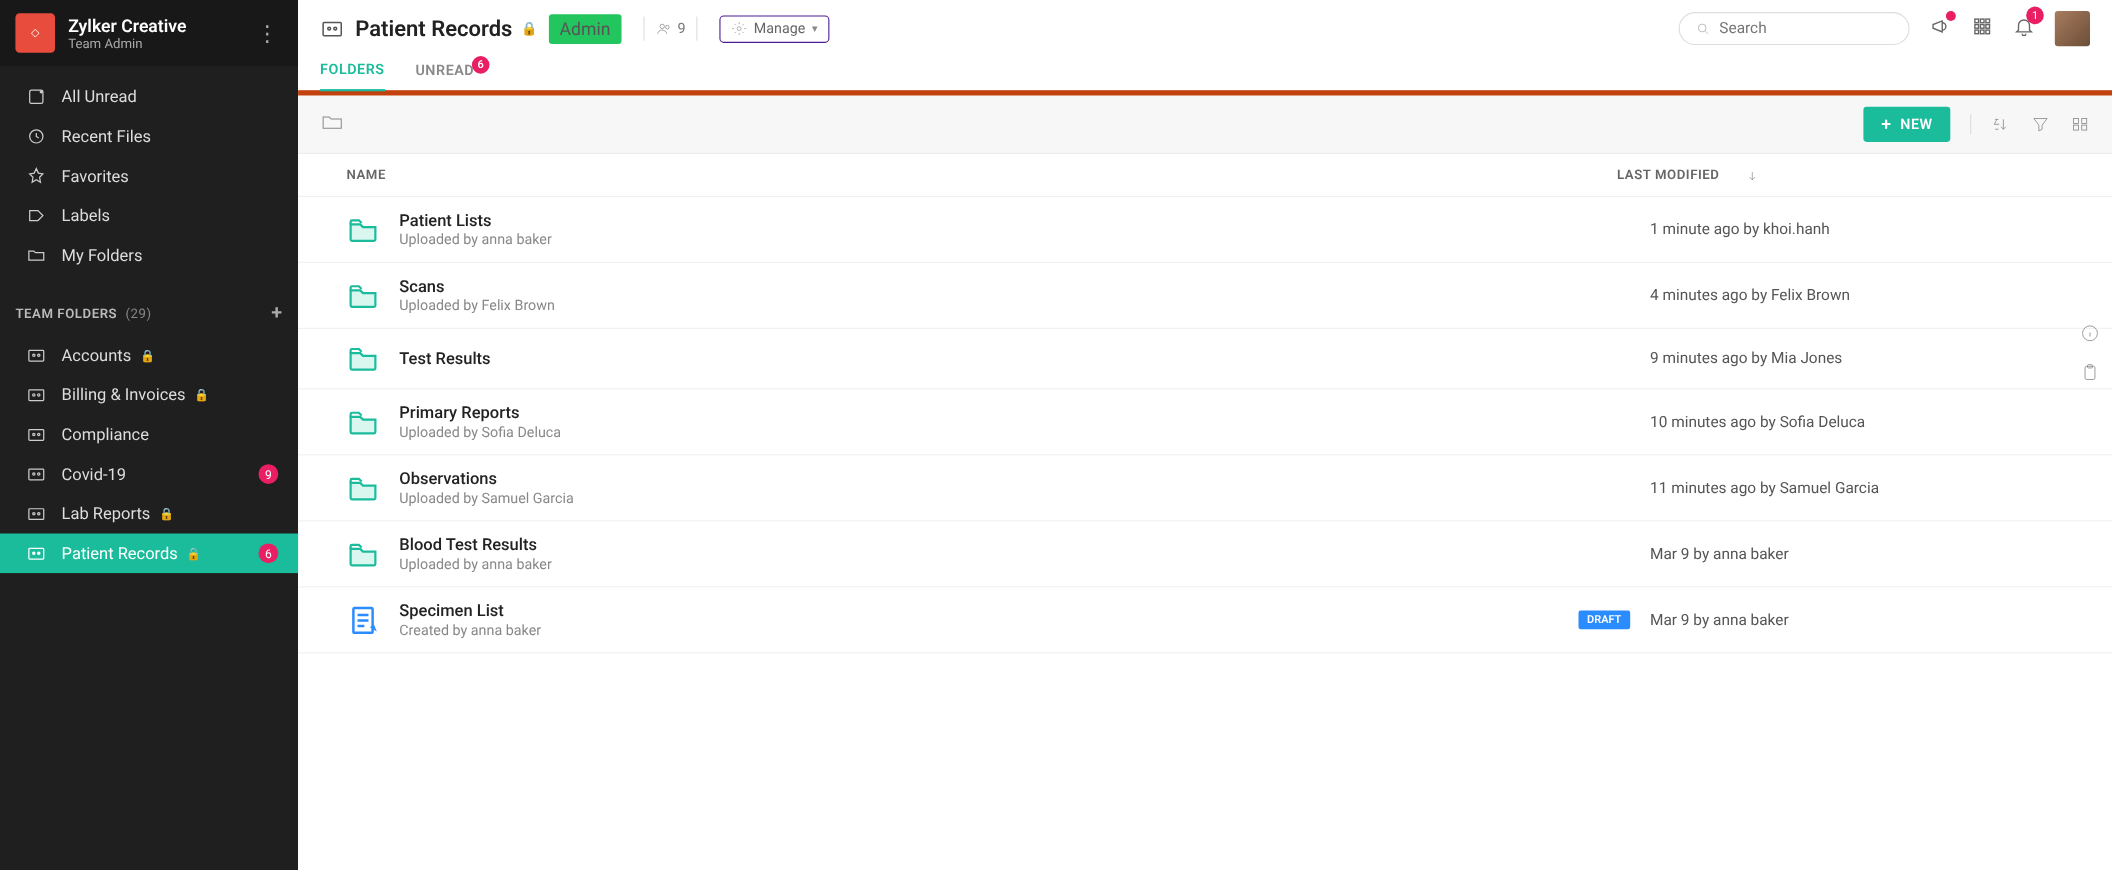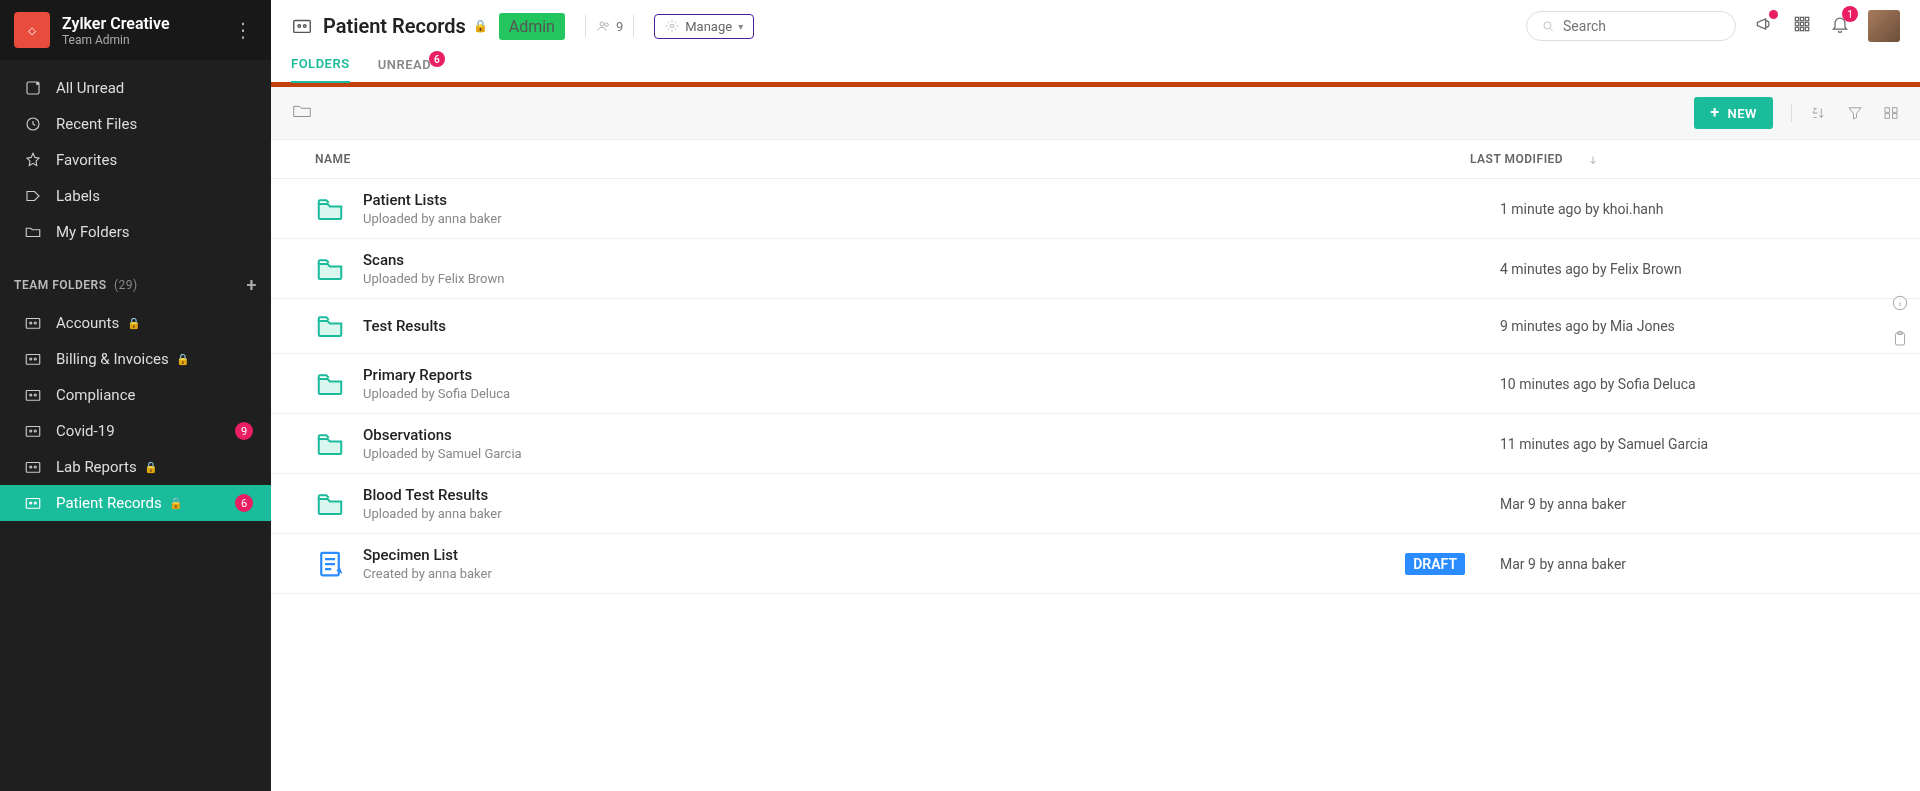--- a/index.html
+++ b/index.html
@@ -77,21 +77,21 @@
 .col-mod { width:430px; display:flex; align-items:flex-end; gap:24px; }
 .col-mod svg { width:12px; height:12px; stroke:#666; fill:none; }
 
 .rows { flex:1; overflow-y:auto; }
 .row { display:flex; align-items:center; padding:12px 20px 12px 44px; border-bottom:1px solid #f0f0f0; cursor:pointer; }
 .row-icon { width:30px; height:30px; margin-right:18px; }
 .row-icon svg { width:30px; height:30px; }
 .row-main { flex:1; }
 .row-title { font-size:15px; font-weight:500; color:#222; }
 .row-sub { font-size:13px; color:#888; margin-top:2px; }
-.row-draft { background:#2b8cff; color:#fff; font-size:14px; font-weight:600; padding:3px 8px; border-radius:2px; margin-right:35px; }
+.row-draft { background:#2b8cff; color:#fff; font-size:10px; font-weight:600; padding:3px 8px; border-radius:2px; margin-right:18px; }
 .row-mod { width:400px; font-size:14px; color:#555; }
 
 .right-rail { position:absolute; right:0; top:134px; width:40px; display:flex; flex-direction:column; align-items:center; gap:18px; padding-top:20px; }
 .right-rail svg { width:18px; height:18px; stroke:#888; fill:none; cursor:pointer; }
 .main-wrap { position:relative; flex:1; display:flex; }
 .content { flex:1; display:flex; flex-direction:column; }
 </style>
 </head>
 <body>
 

